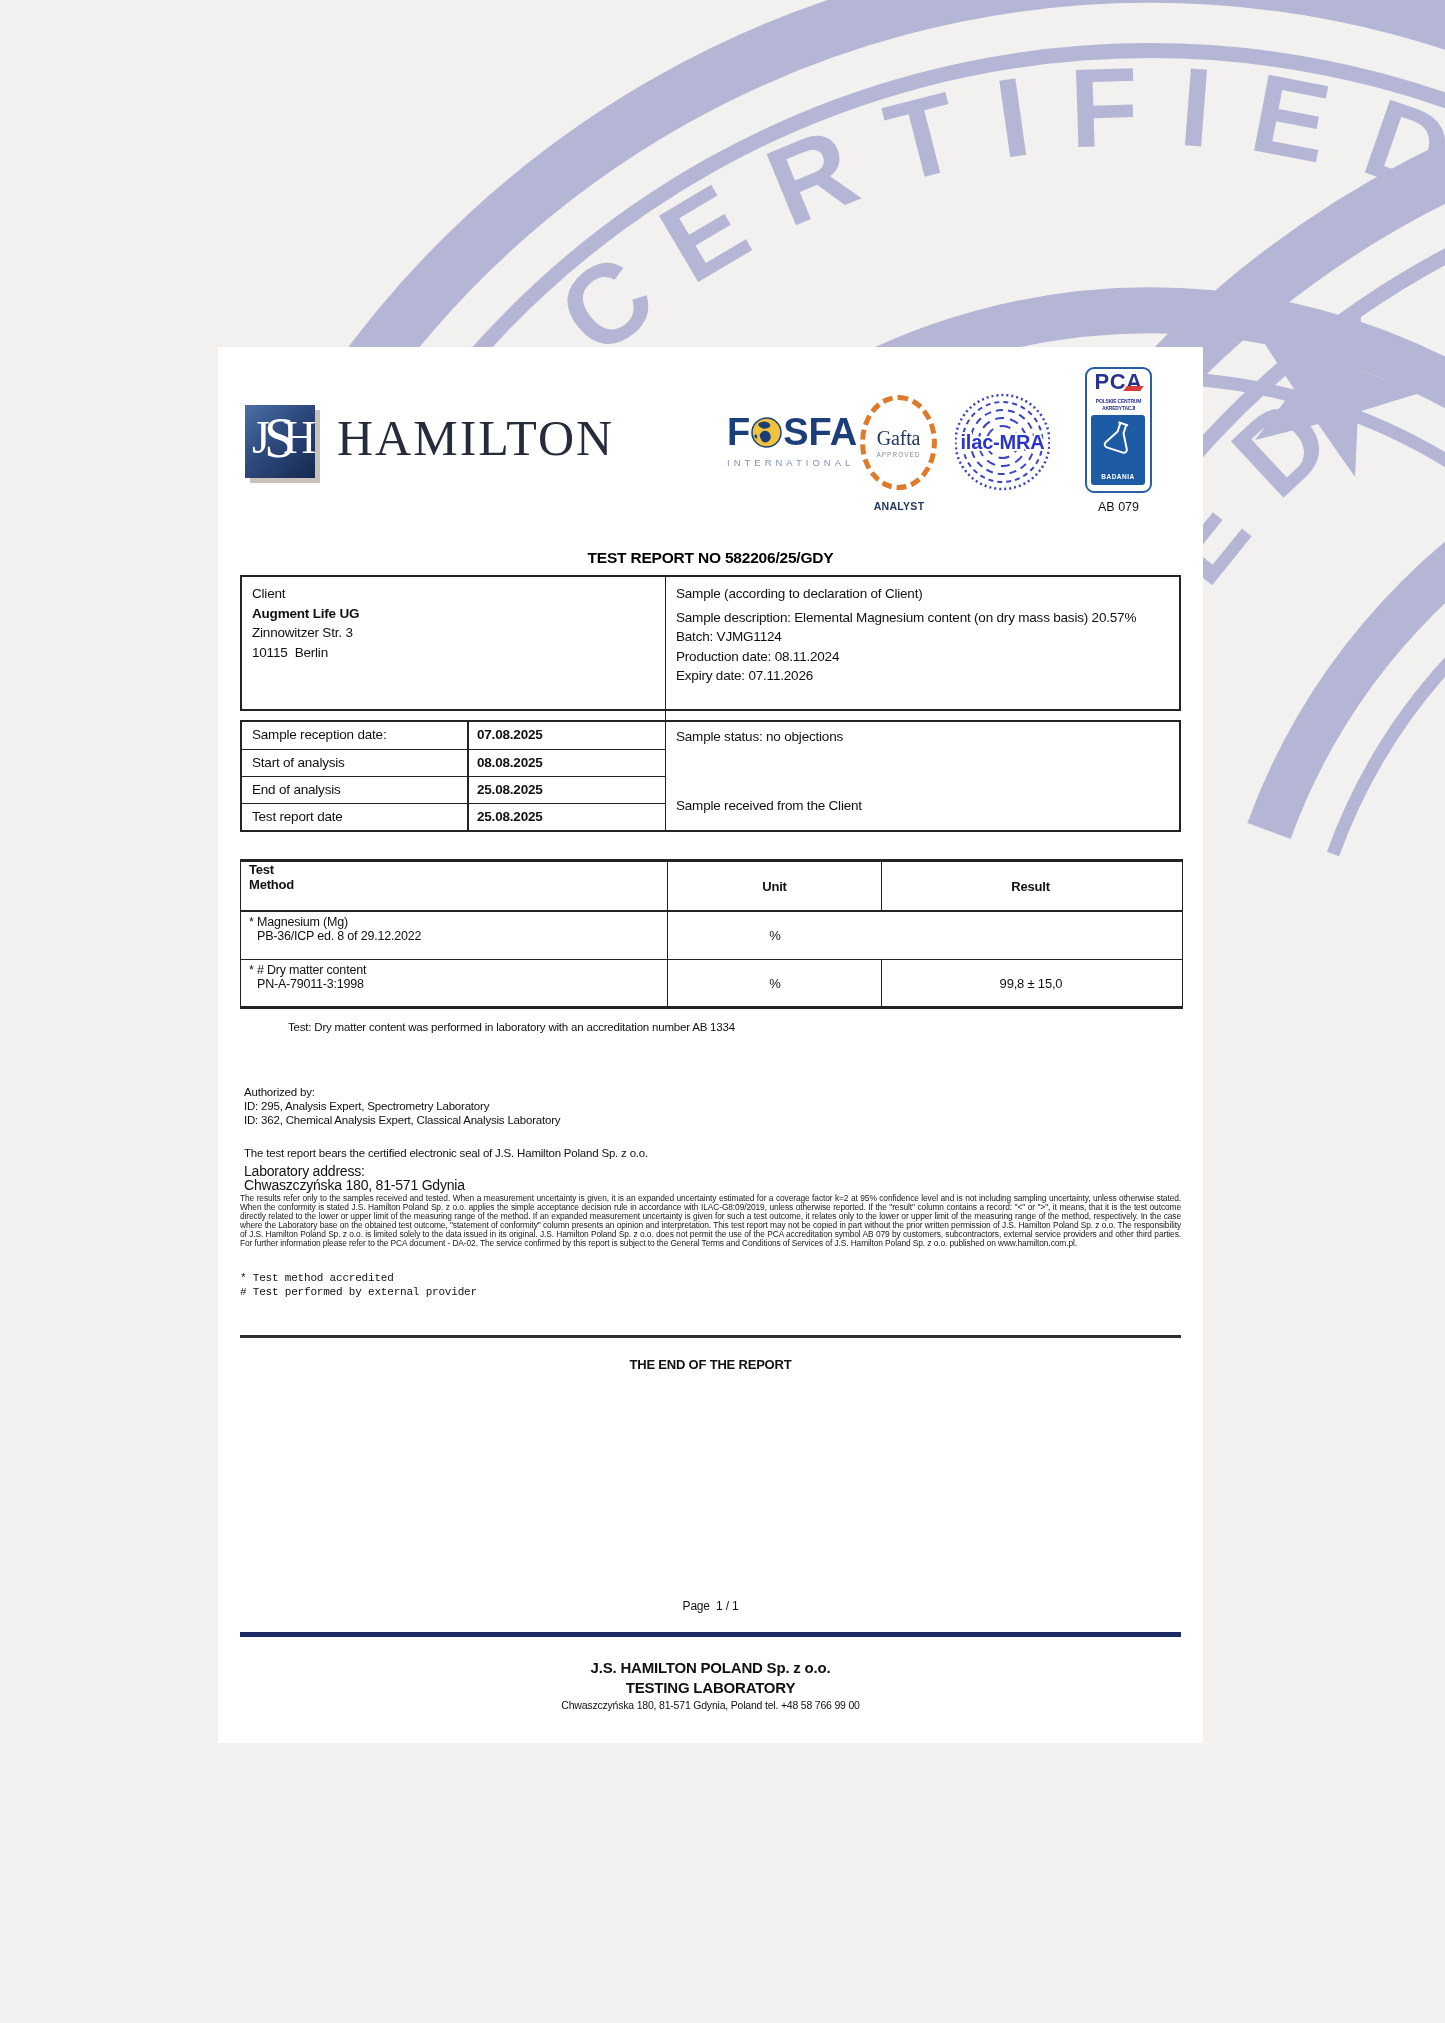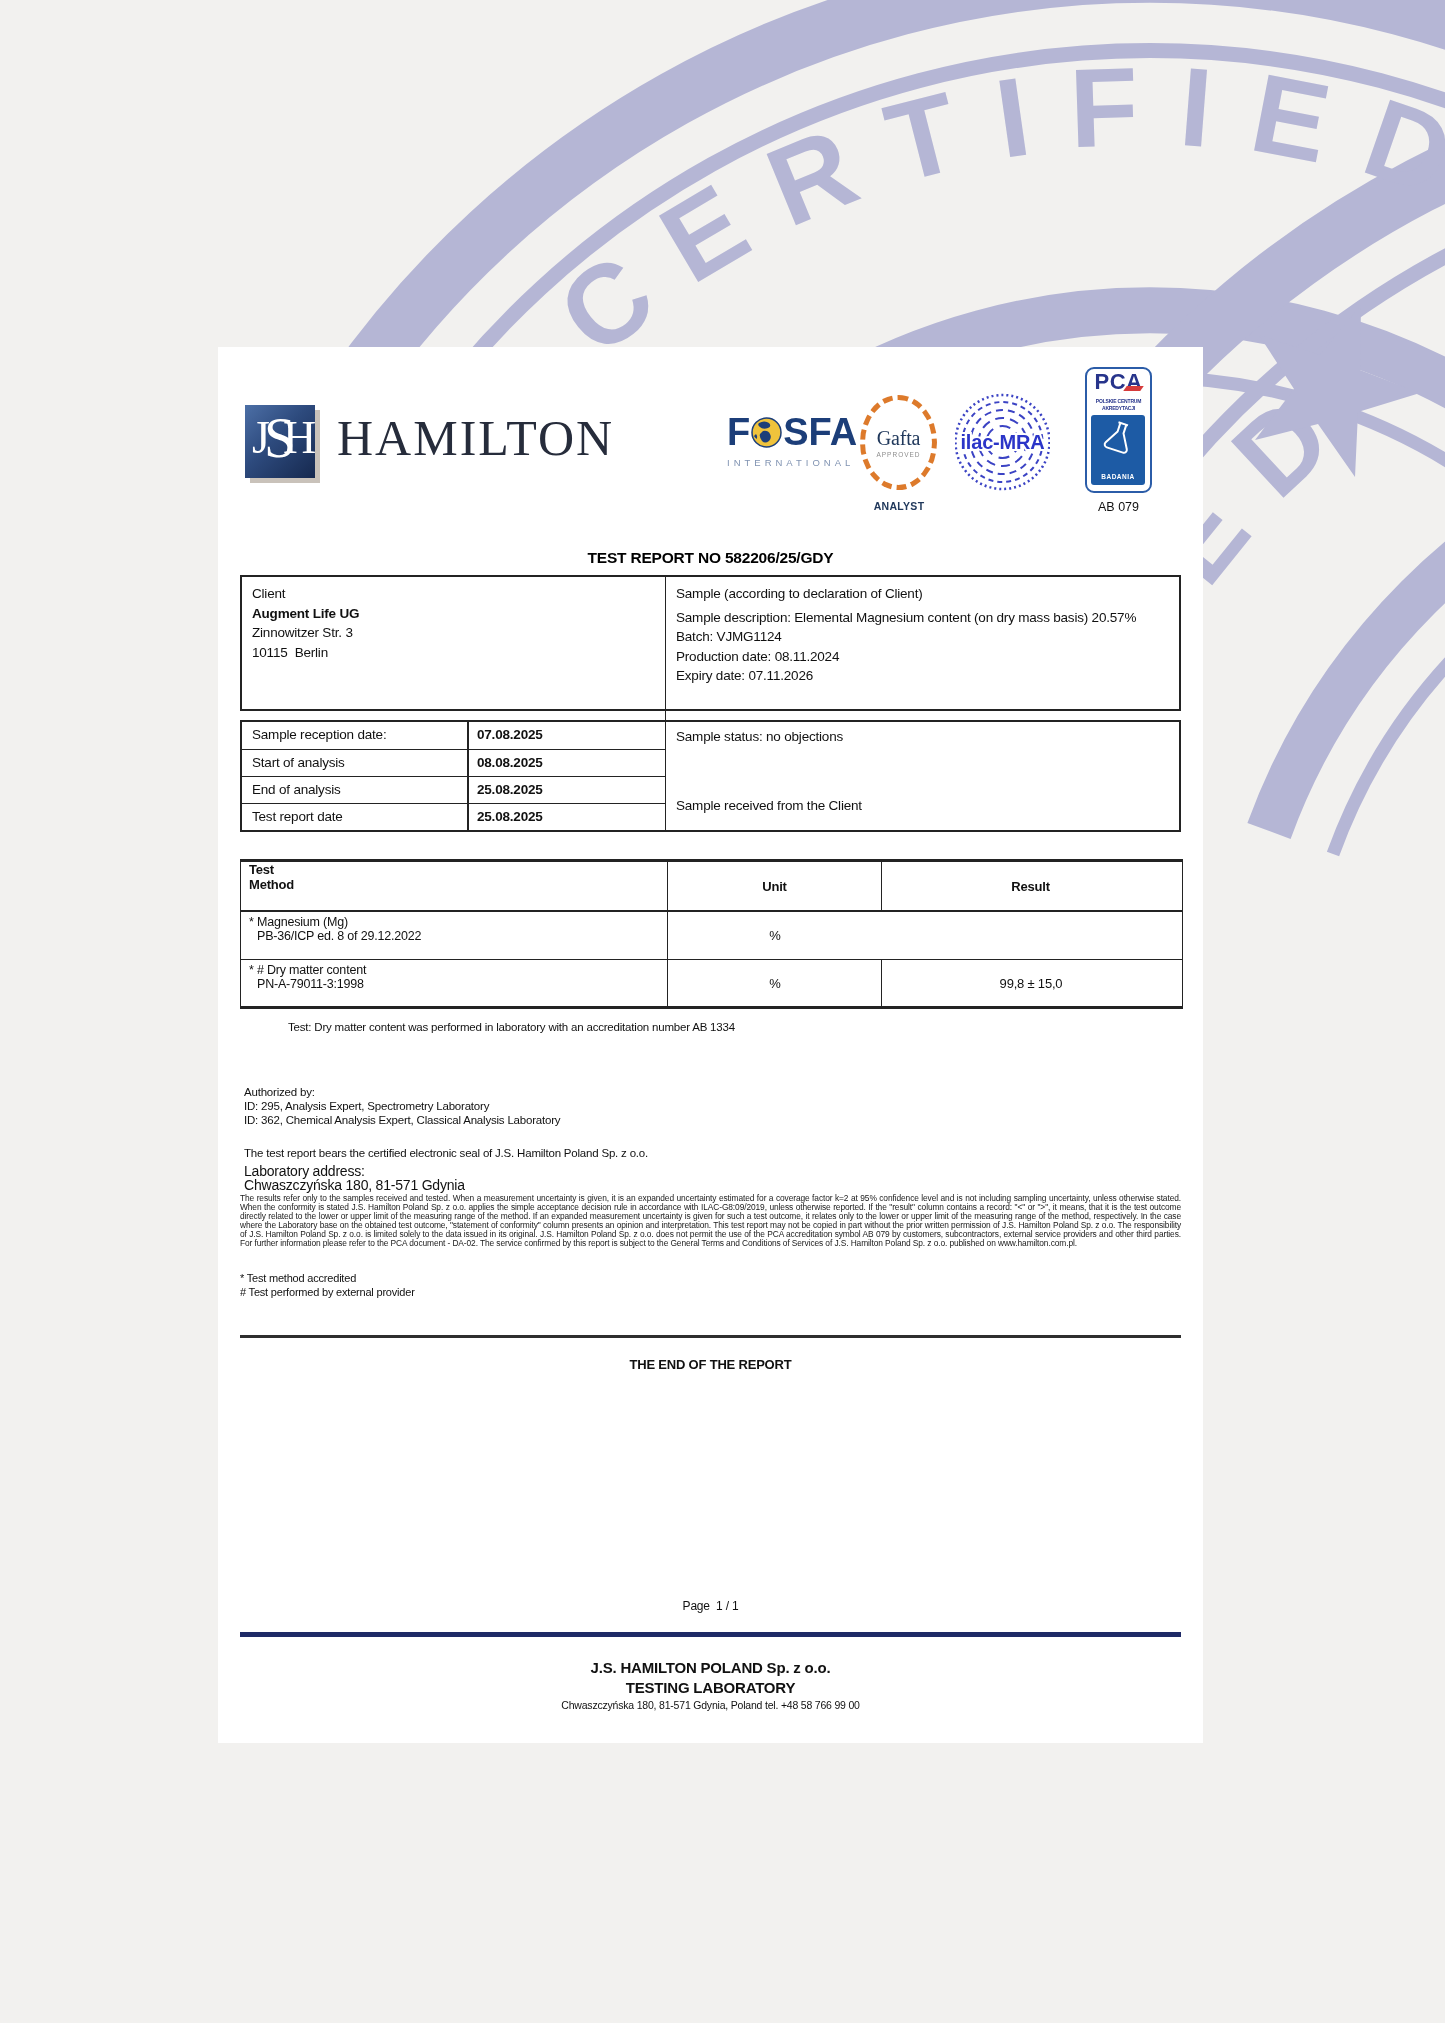--- a/index.html
+++ b/index.html
@@ -72,21 +72,21 @@
   .c-row2{top:98px;height:46px;}
   .c-test{position:absolute;left:0;width:426px;padding:4px 8px 0 8px;font-size:12.5px;line-height:13.5px;box-sizing:border-box;}
   .c-test .m{padding-left:8px;}
   .rowline{position:absolute;left:0;top:97px;width:100%;height:1px;background:#232323;}
 
   .note{left:26px;top:674px;font-size:11.5px;margin-left:44px;}
   .auth{left:26px;top:738px;font-size:11.5px;line-height:14px;}
   .bears{left:26px;top:800px;font-size:11.5px;}
   .labaddr{left:26px;top:818px;font-size:14px;line-height:13.5px;}
   .fineprint{left:22px;top:847px;width:941px;font-size:8.4px;line-height:9px;text-align:justify;color:#1a1a1a;letter-spacing:-0.1px;}
-  .legend{left:22px;top:924px;font-size:11px;line-height:14px;}
+  .legend{left:22px;top:924px;font-size:11px;line-height:14px;font-family:Liberation Mono, monospace;}
   .endrule{left:22px;top:988px;width:941px;height:2.5px;background:#2f2f2f;}
   .endtext{left:22px;top:1010px;width:941px;text-align:center;font-size:13px;font-weight:bold;}
   .pagenum{left:22px;top:1252px;width:941px;text-align:center;font-size:12px;}
   .navyrule{left:22px;top:1285px;width:941px;height:4.5px;background:#1e2a66;}
   .footco{left:22px;top:1312px;width:941px;text-align:center;font-size:15px;font-weight:bold;}
   .footlab{left:22px;top:1332px;width:941px;text-align:center;font-size:15px;font-weight:bold;}
   .footaddr{left:22px;top:1352px;width:941px;text-align:center;font-size:10.5px;}
 </style>
 </head>
 <body>

